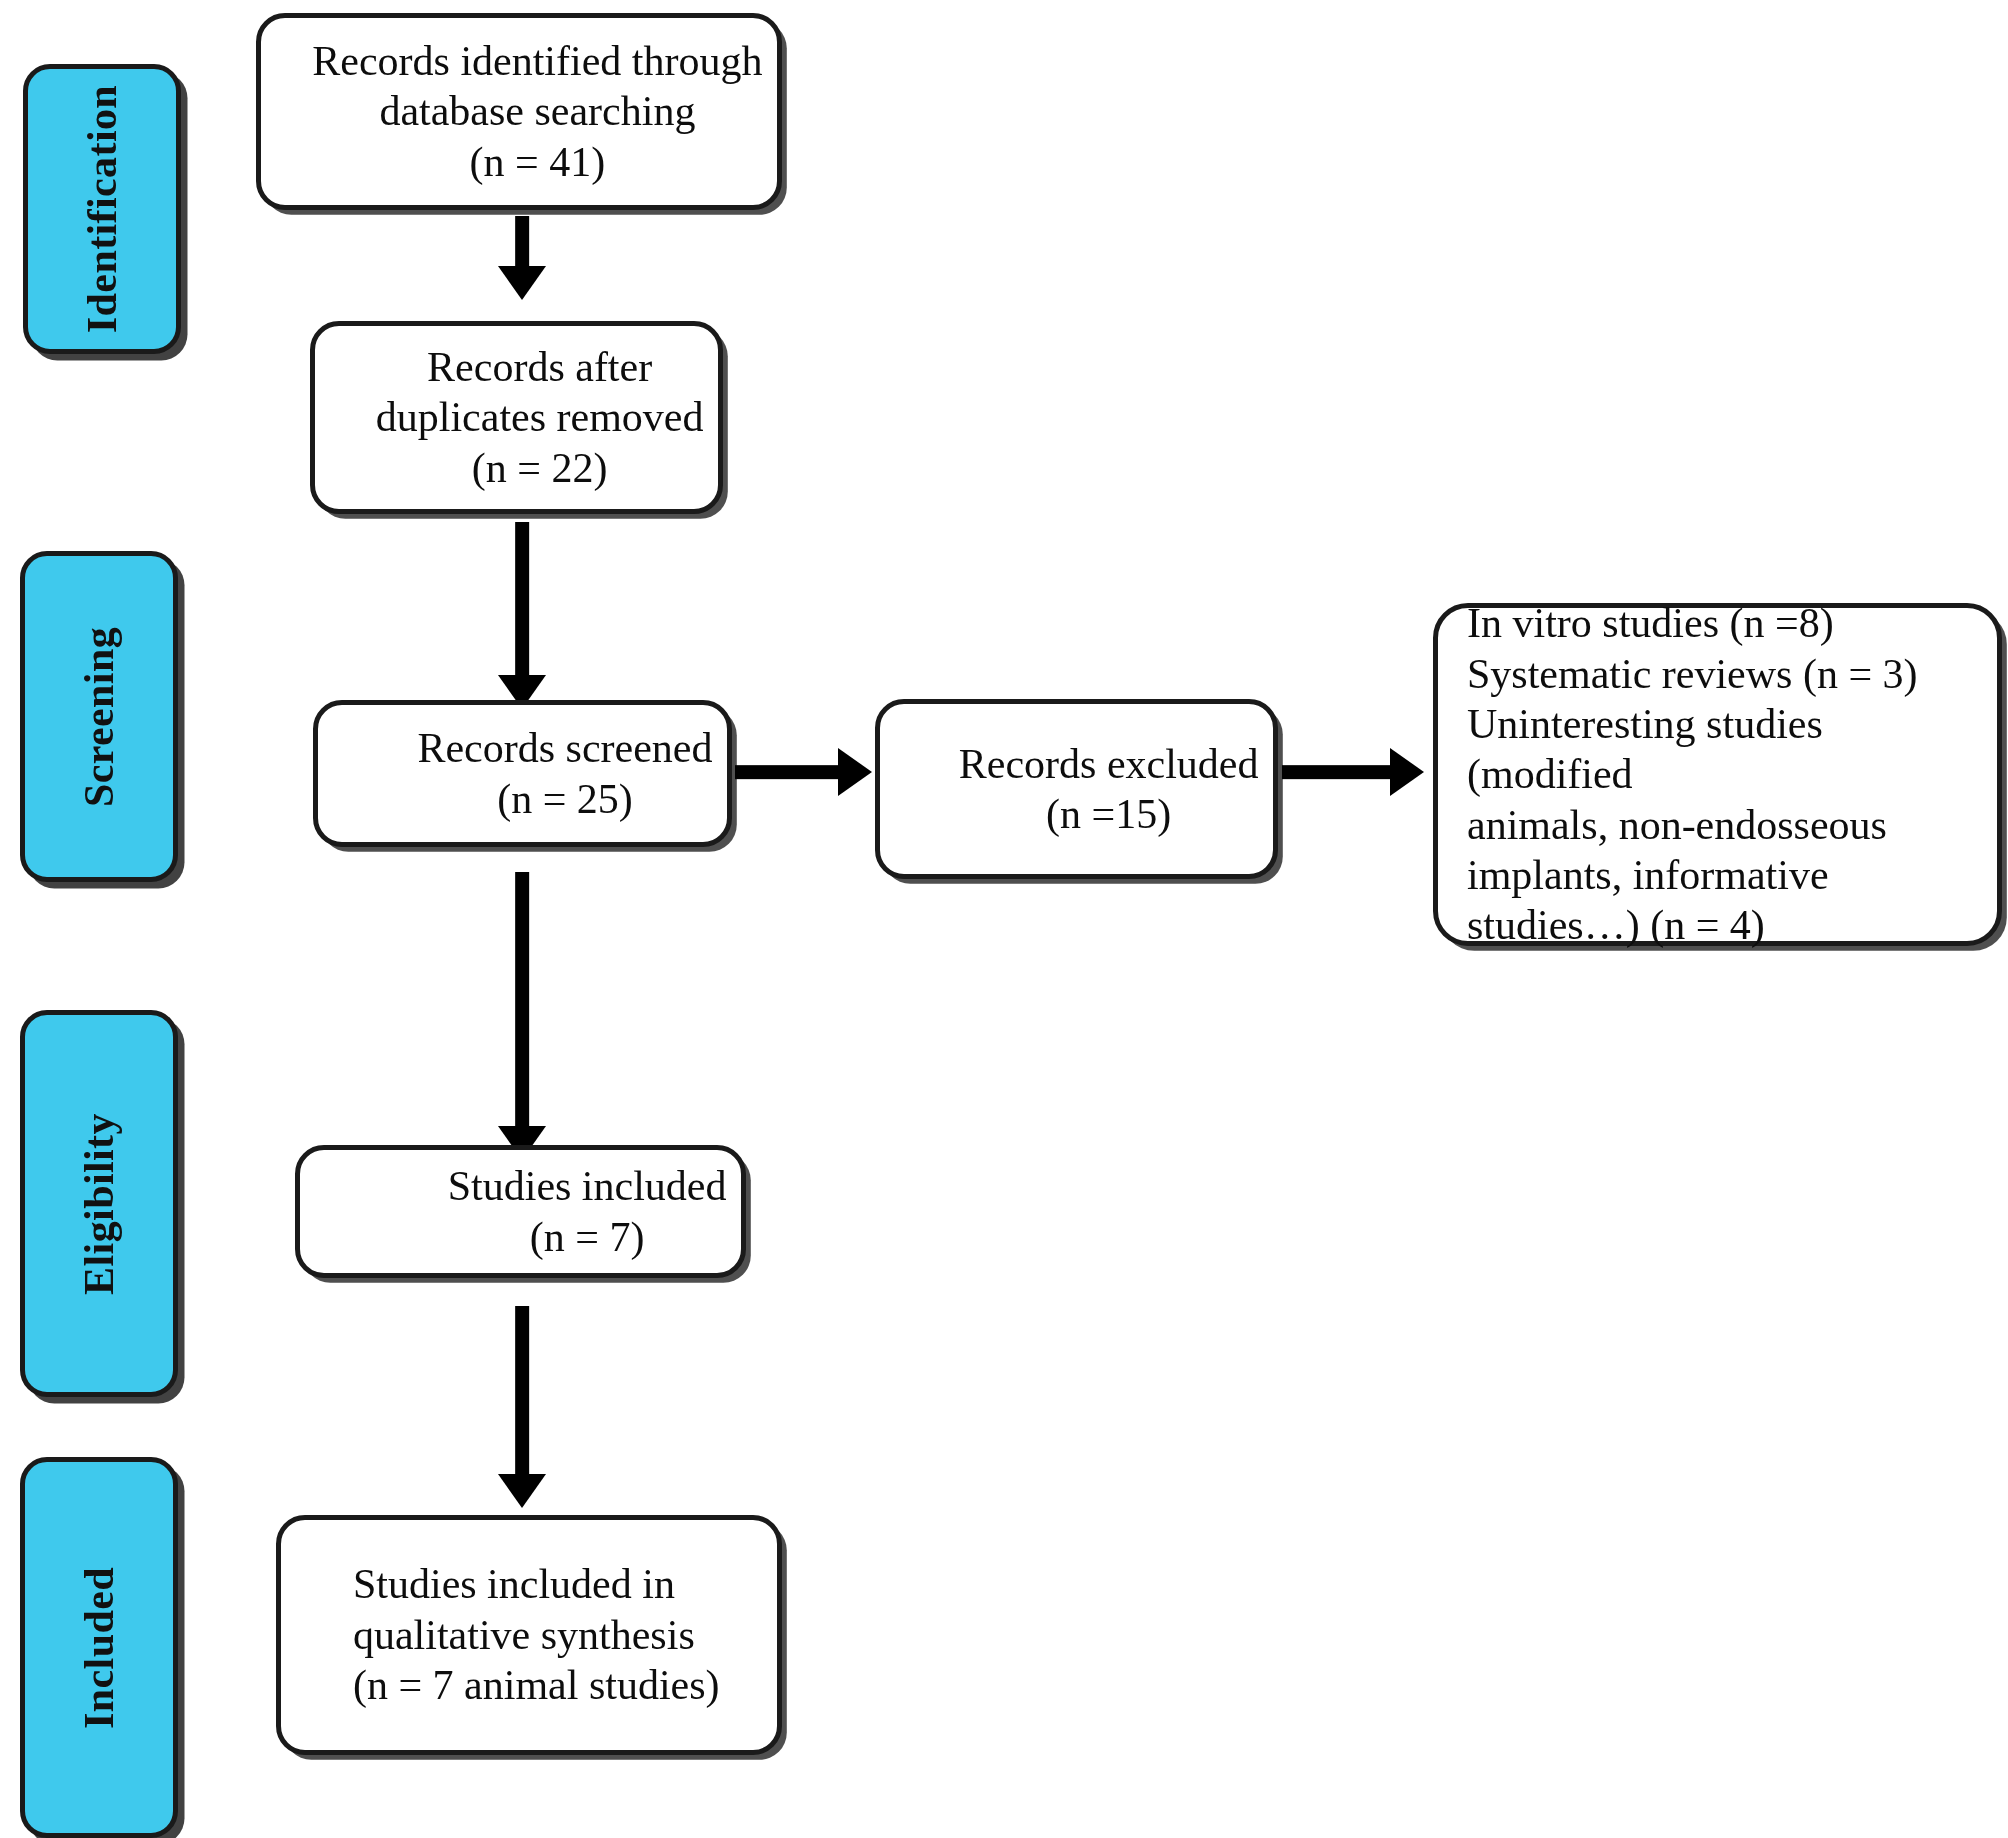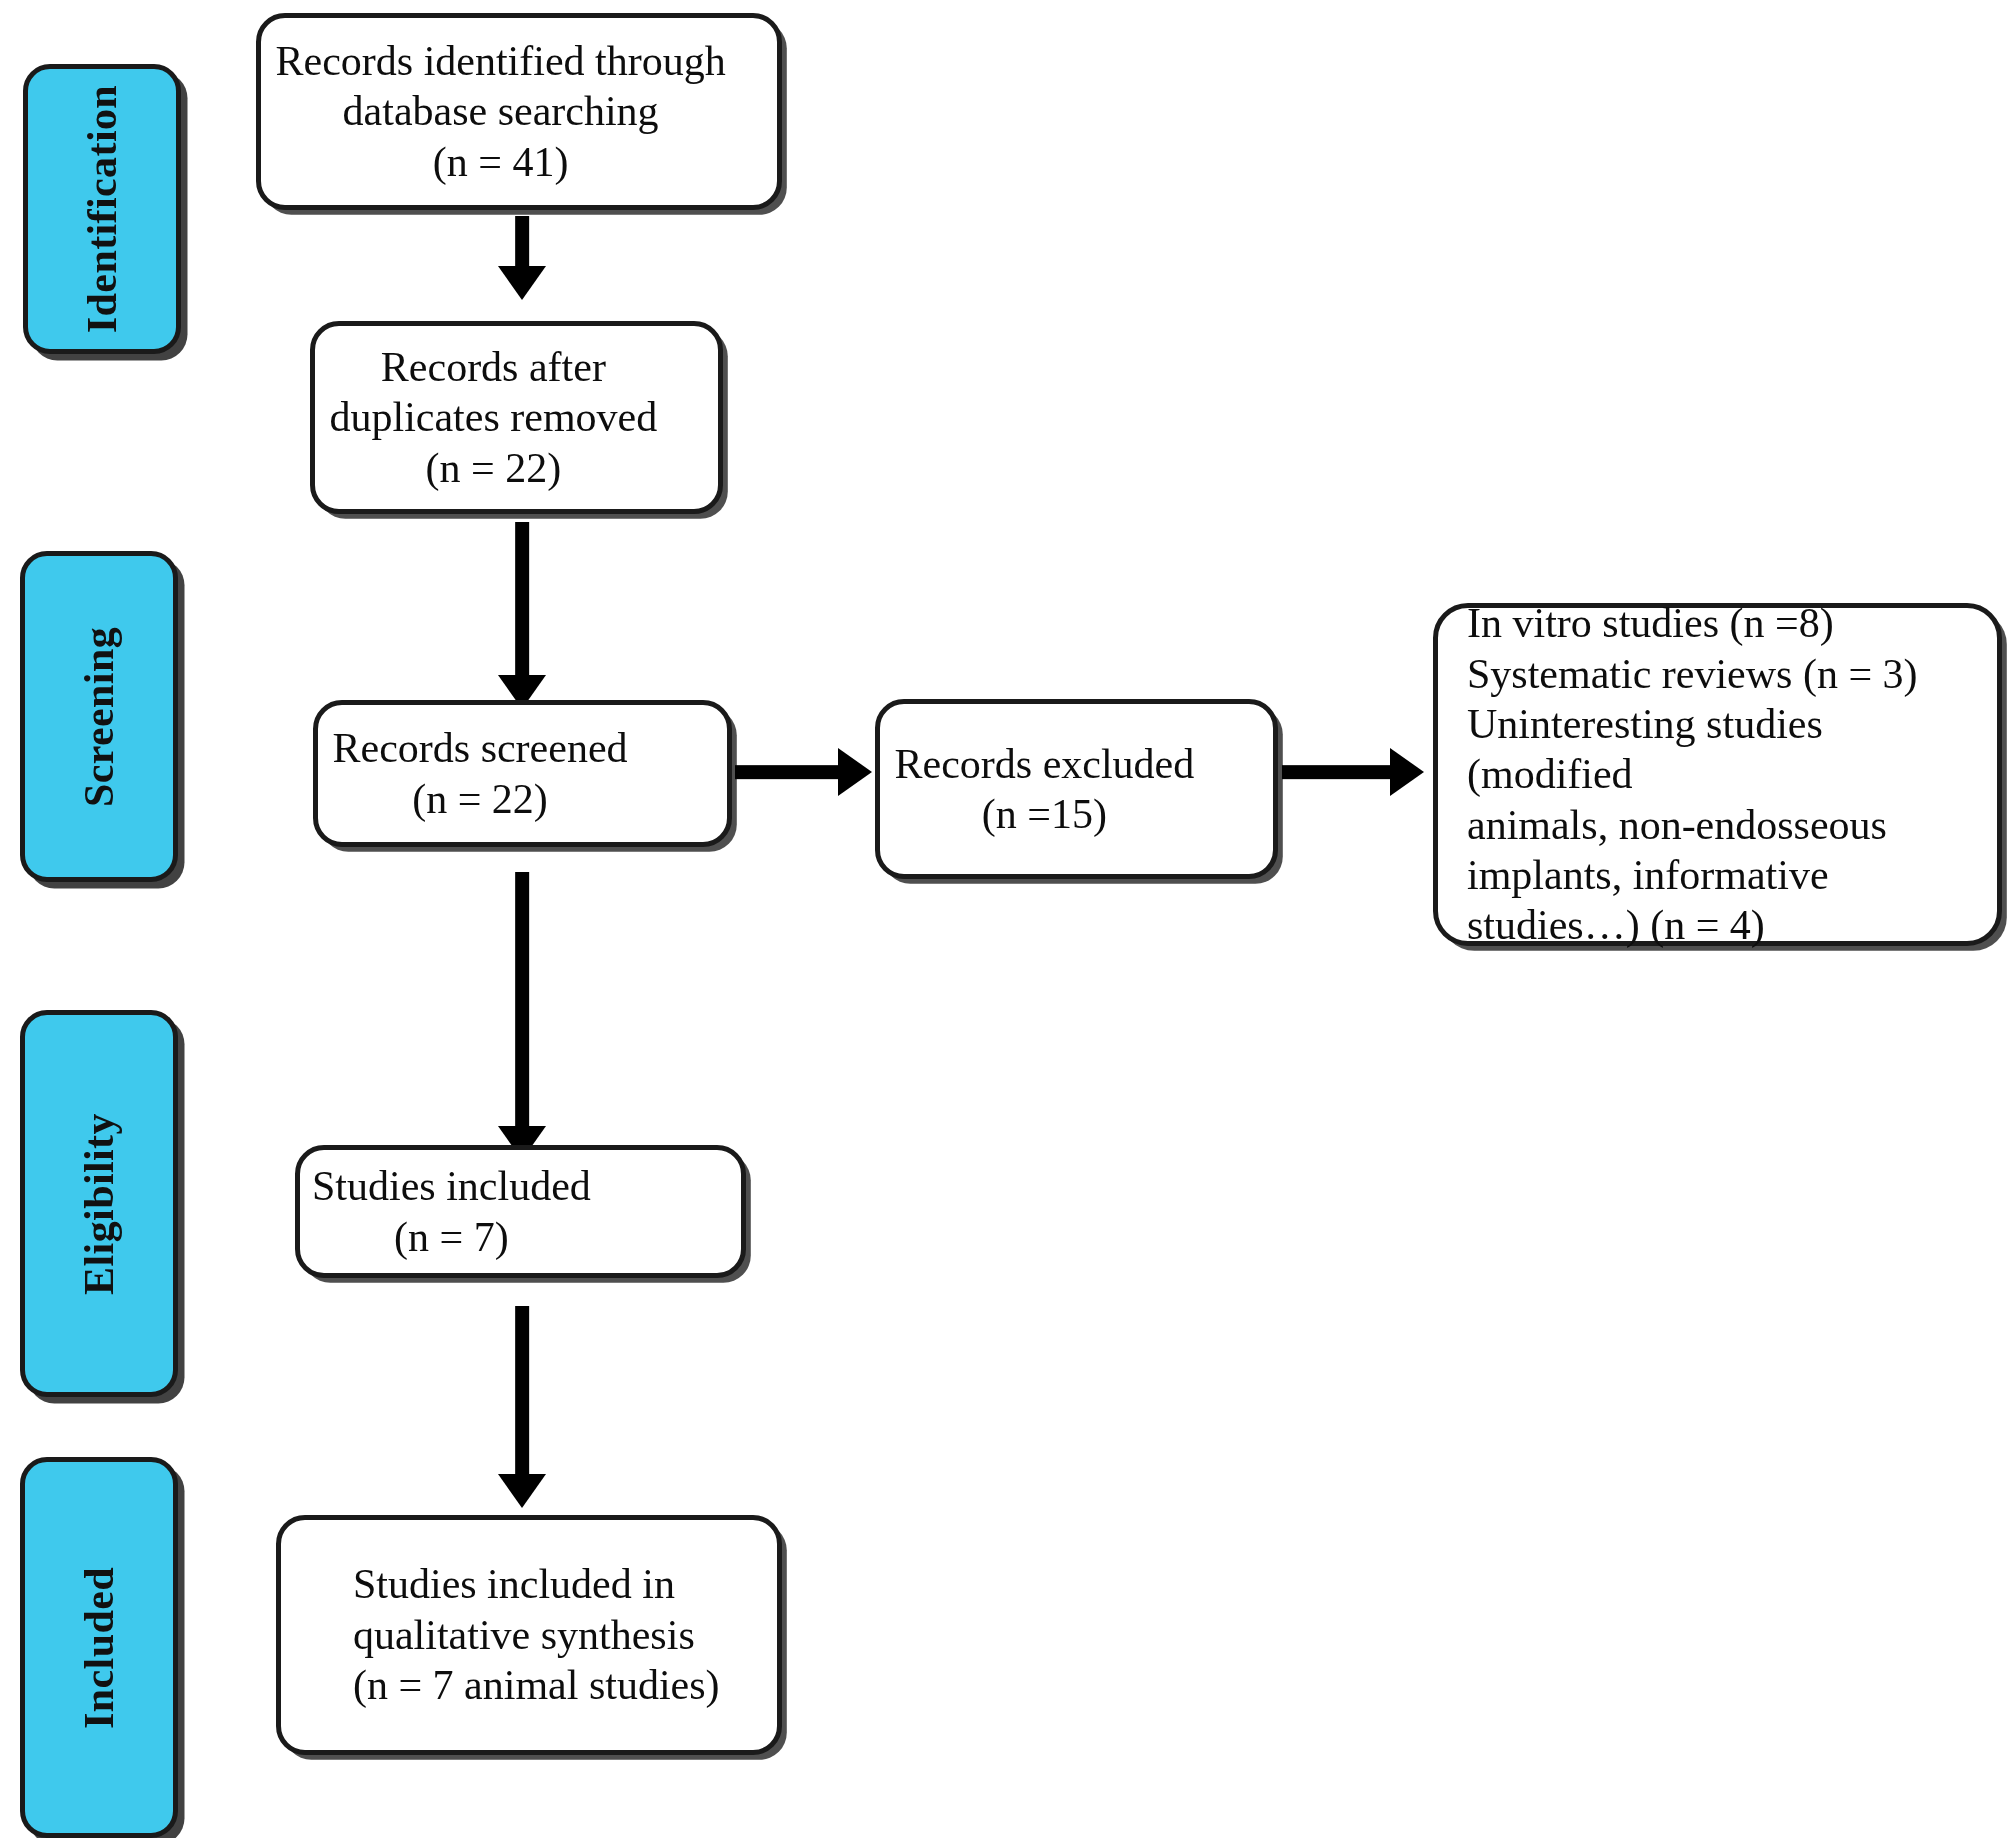--- a/index.html
+++ b/index.html
@@ -42,21 +42,21 @@
   
   .flow-box {
     position: absolute;
     background: #ffffff;
     border: 5.6px solid #1a1a1a;
     border-radius: 29px;
     box-sizing: border-box;
     box-shadow: 6.4px 6.4px 0 -1.6px rgba(30,30,30,0.78);
     display: flex;
     align-items: center;
-    justify-content: flex-start;
+    justify-content: flex-end;
     padding: 8px 14.5px;
   }
   .flow-box .box-text {
     text-align: center;
     font-size: 42px;
     line-height: 1.20;
     color: #0d0d0d;
     white-space: pre-line;
     font-family: "Liberation Serif", "DejaVu Serif", serif;
   }
@@ -152,21 +152,21 @@
 (n = 22)</span>
   </div>
 
   <div class="arrow-v" style="left:490px; top:522px; width:64px; height:187px;">
     <div class="shaft" style="height:155px;"></div>
     <div class="head"></div>
   </div>
 
   <div class="flow-box" style="left:313px; top:700px; width:419px; height:147px;">
     <span class="box-text">Records screened
-(n = 22)</span>
+(n = 25)</span>
   </div>
 
   <div class="arrow-h" style="left:735px; top:748px; width:137px; height:48px;">
     <div class="shaft" style="width:106px;"></div>
     <div class="head"></div>
   </div>
 
   <div class="flow-box" style="left:875px; top:699px; width:403px; height:180px;">
     <span class="box-text">Records excluded
 (n =15)</span>

